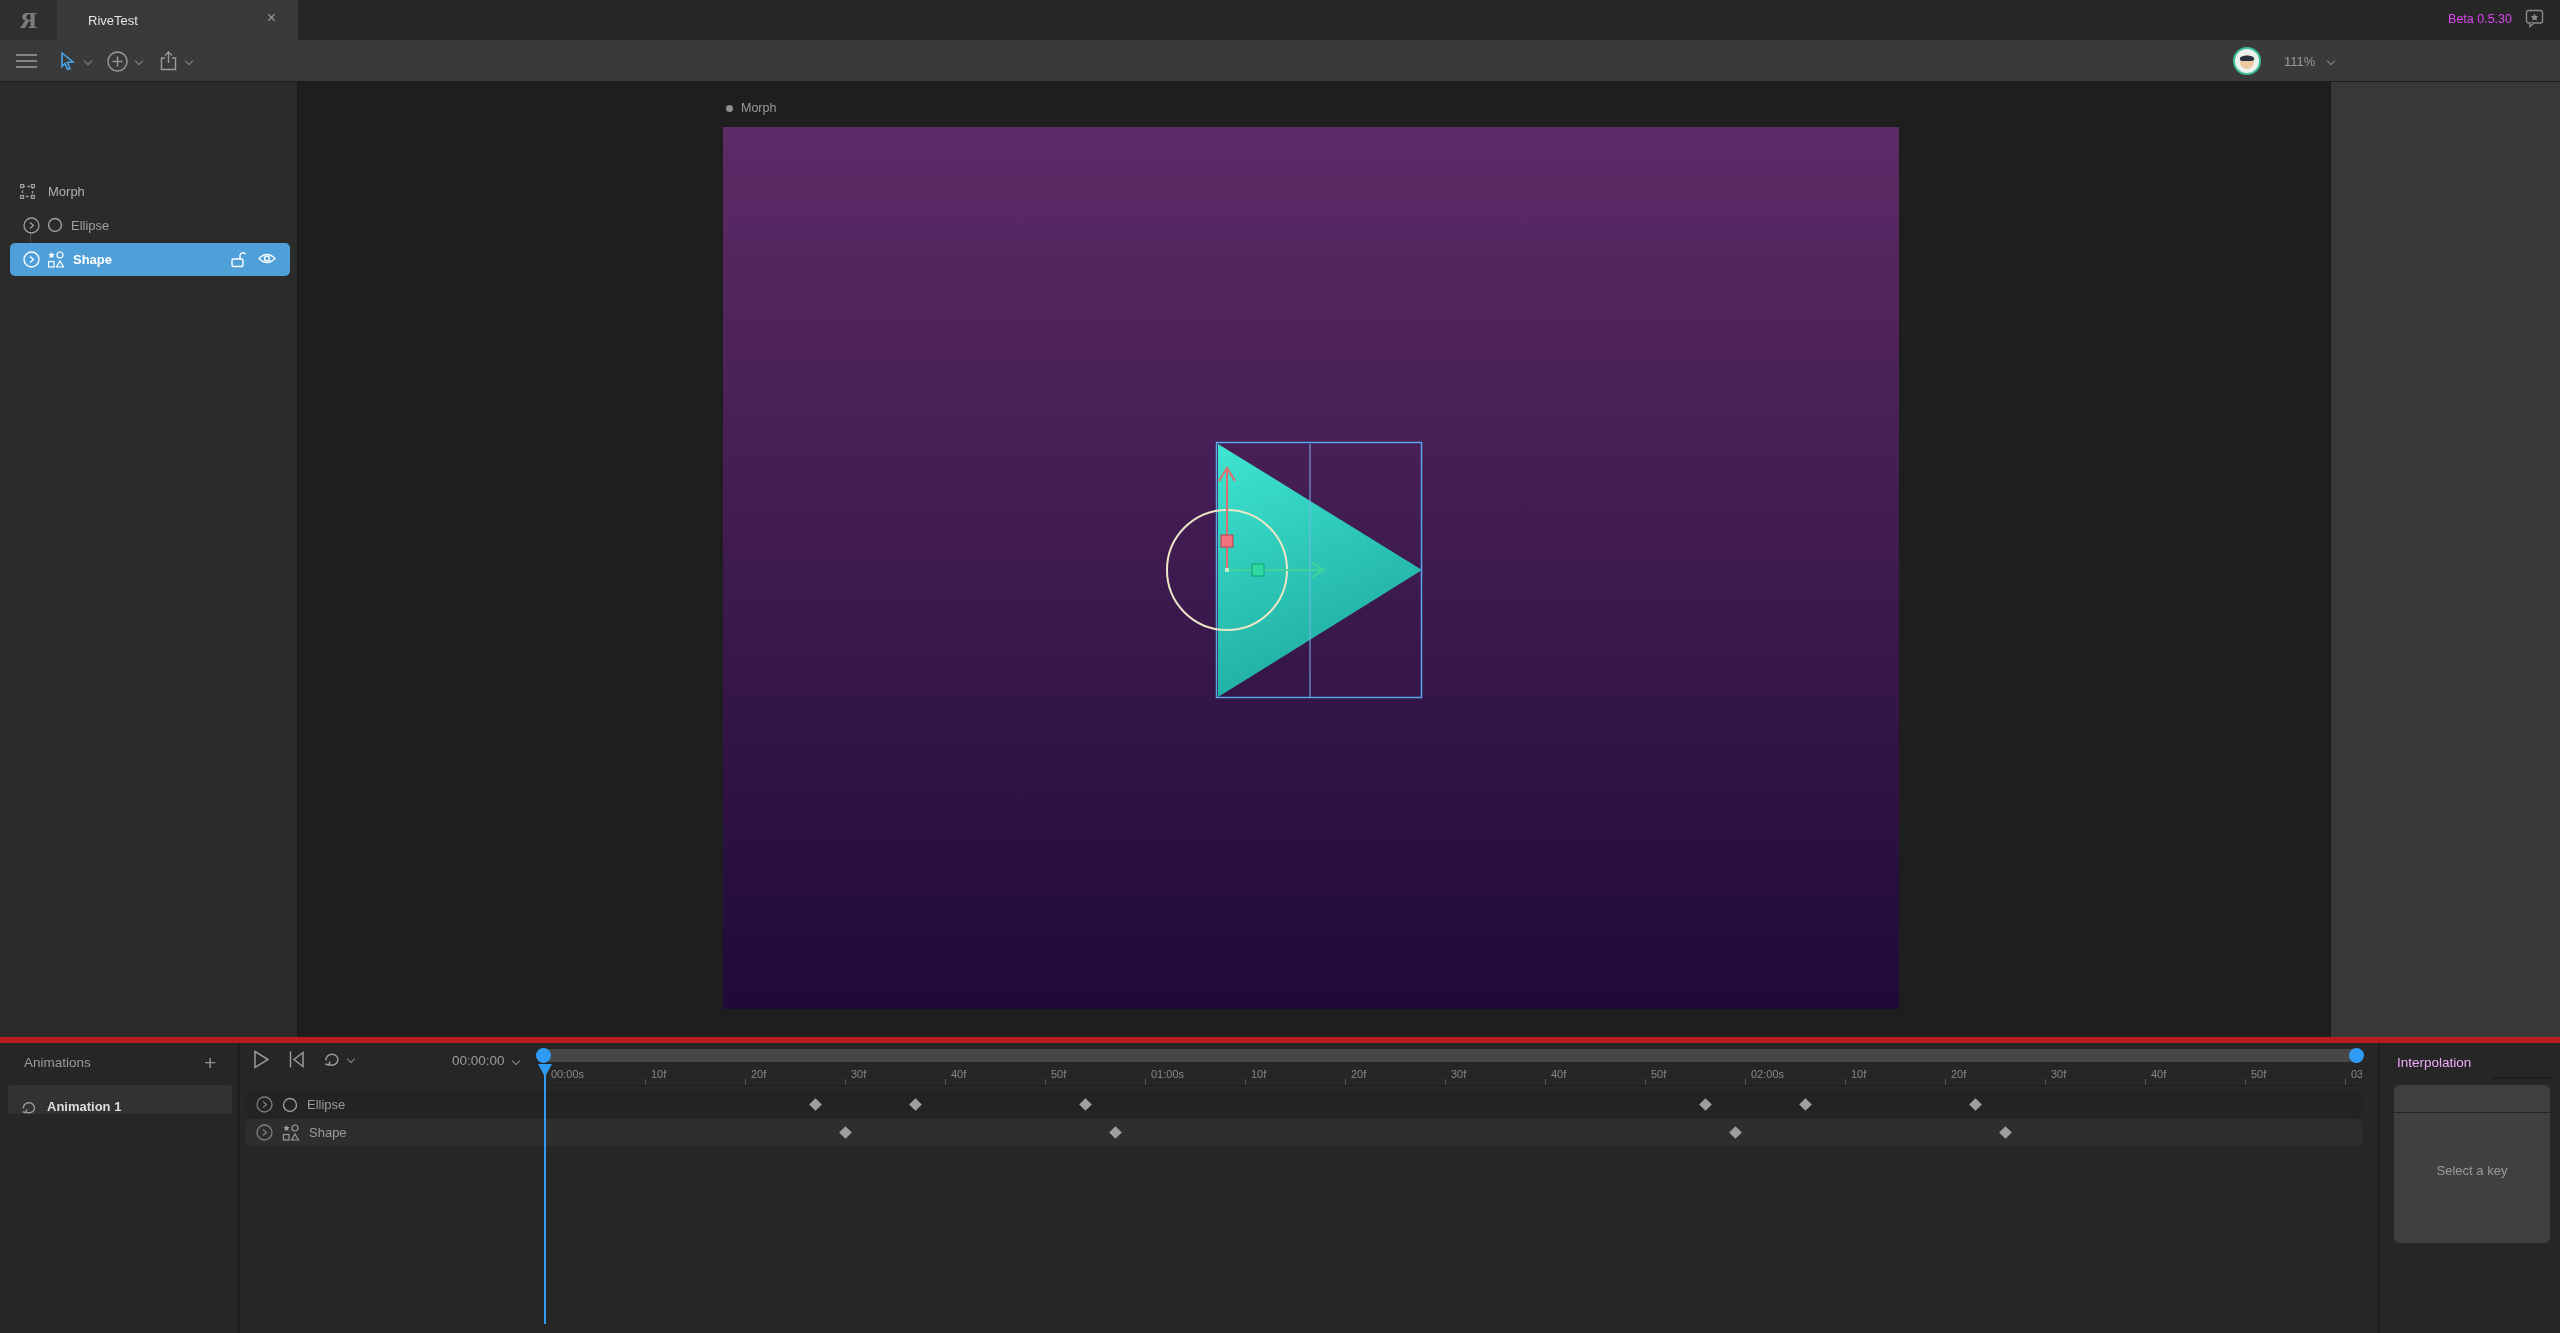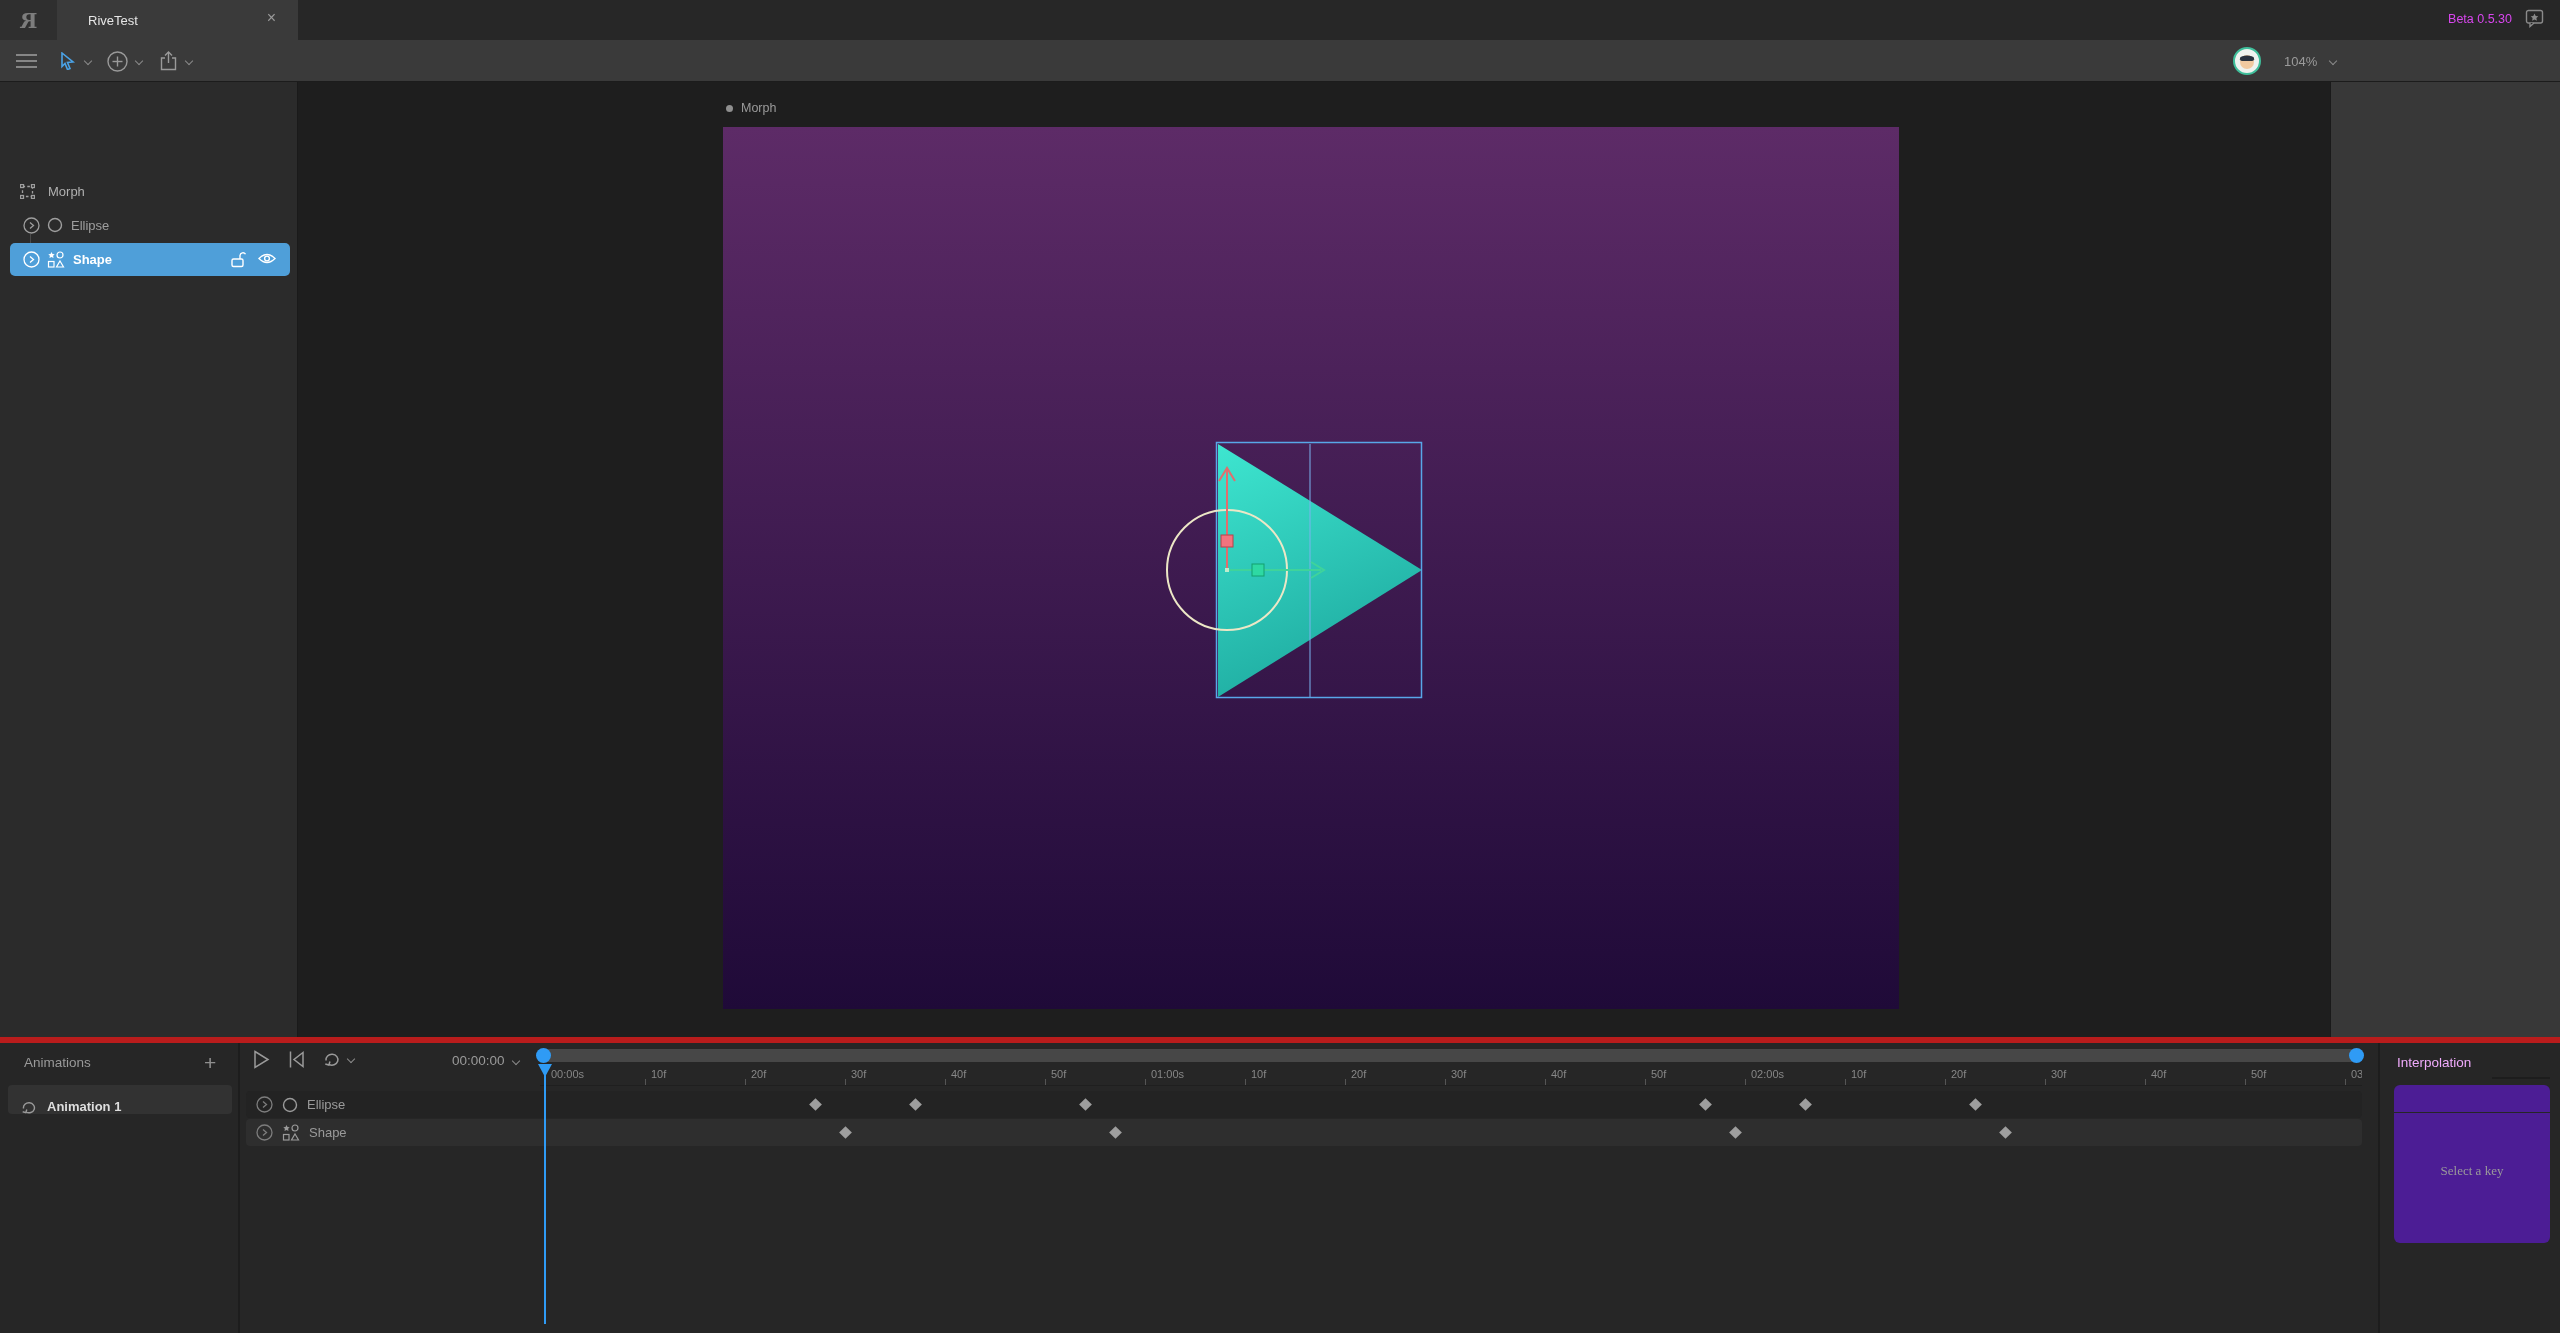--- a/index.html
+++ b/index.html
@@ -74,21 +74,21 @@
   .ph-tri { position:absolute; left:538px; top:21px; width:0; height:0;
     border-left:7px solid transparent; border-right:7px solid transparent; border-top:13px solid var(--playhead); z-index:6; }
   .ph-line { position:absolute; left:544px; top:21px; width:2px; height:260px; background:var(--playhead); z-index:5; }
   .trow { position:absolute; left:246px; width:2116px; height:27px; border-radius:4px; display:flex; align-items:center;
     color:#9a9a9a; font-size:13px; }
   .trow .lbl { margin-left:10px; display:flex; align-items:center; gap:9px; }
   .kf { position:absolute; top:9px; width:9px; height:9px; background:#9e9e9e; transform:rotate(45deg); }
   .interp { position:absolute; left:2378px; top:0; width:182px; height:296px; border-left:2px solid #1d1d1d; }
   .interp-title { position:absolute; left:17px; top:12px; color:#f0abfc; font-size:13.5px; }
   .interp-line { position:absolute; left:112px; top:34px; width:58px; height:2px; background:#1d1d1d; }
-  .interp-card { position:absolute; left:14px; top:42px; width:156px; height:158px; background:#4c1d95; border-radius:6px;font-family:Liberation Serif, serif; }
+  .interp-card { position:absolute; left:14px; top:42px; width:156px; height:158px; background:#404040; border-radius:6px; }
   .interp-card .strip { position:absolute; left:0; top:27px; width:100%; height:1px; background:#262626; }
   .interp-empty { position:absolute; left:0; top:78px; width:100%; text-align:center; color:#9a9a9a; font-size:13px; }
 
   svg { display:block; }
 </style>
 </head>
 <body>
 
 <div id="app">
 
@@ -143,21 +143,21 @@
 
     <div class="tool" style="left:2233px">
       <svg width="28" height="28" viewBox="0 0 28 28">
         <circle cx="14" cy="14" r="13" fill="#eef2ef" stroke="#3fbf9b" stroke-width="2"></circle>
         <circle cx="14" cy="15" r="7" fill="#f0c9a0"></circle>
         <path d="M6.5,12.5 a8,6 0 0 1 15,0 z" fill="#27313e"></path>
         <rect x="7" y="9.5" width="14" height="4.5" rx="2" fill="#27313e"></rect>
       </svg>
     </div>
     <div class="tool" style="left:2284px; gap:6px">
-      <span class="zoom-lvl">104%</span>
+      <span class="zoom-lvl">111%</span>
       <span class="cdown"></span>
     </div>
     <div class="mode-toggle">
       <div class="btn-design">Design</div>
       <div class="btn-animate">Animate</div>
     </div>
   </div>
 
   <div class="left-panel">
     <div class="hrow" style="left:10px; top:96px; width:280px; height:26px">

